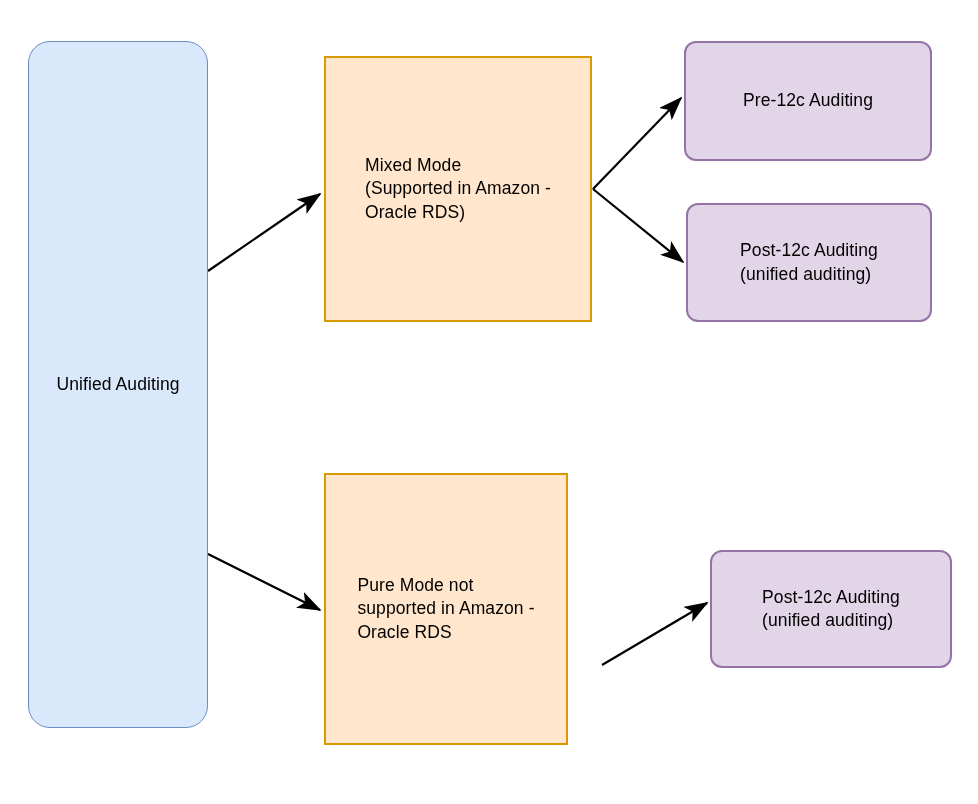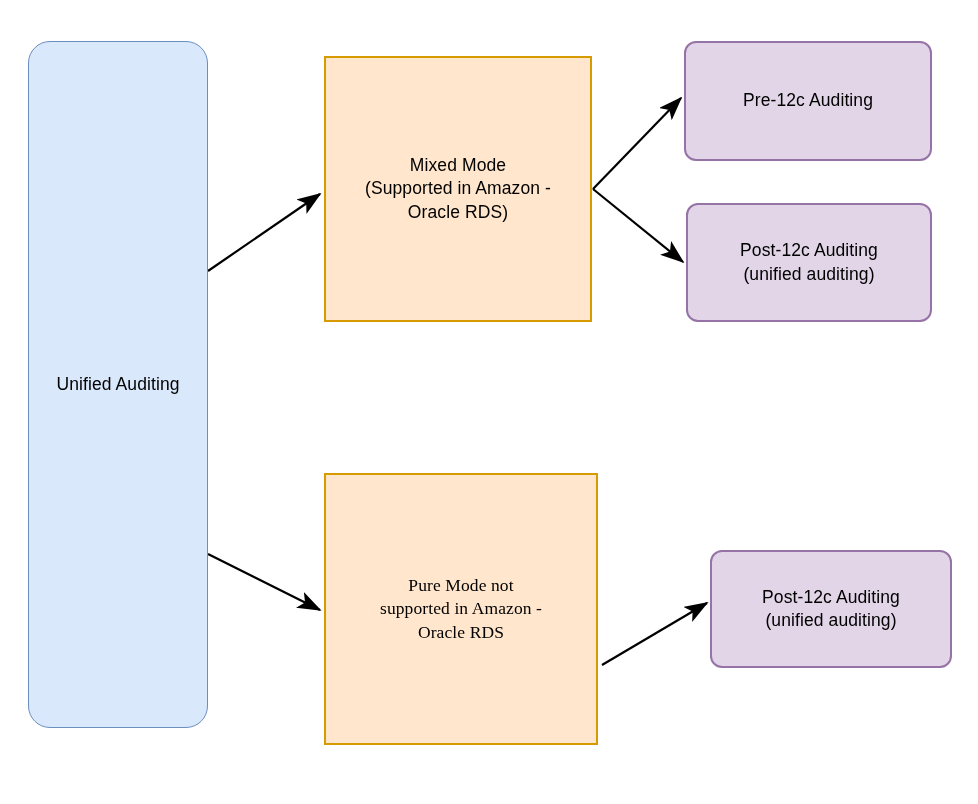--- a/index.html
+++ b/index.html
@@ -26,21 +26,20 @@
     width: 978px;
     height: 804px;
     pointer-events: none;
   }
   .node {
     position: absolute;
     box-sizing: border-box;
     display: flex;
     align-items: center;
     justify-content: center;
-    text-align: center;
     color: #000000;
     font-size: 17.5px;
     line-height: 1.32;
     letter-spacing: 0.1px;
   }
   .node .node-label {
     display: block;
     white-space: pre-line;
     padding: 0 6px;
   }
@@ -64,23 +63,22 @@
   }
   #node-mixed-mode {
     left: 324px;
     top: 56px;
     width: 268px;
     height: 266px;
   }
   #node-pure-mode {
     left: 324px;
     top: 473px;
-    width: 274px;
+    width: 244px;
     height: 272px;
-    font-family: Liberation Serif, serif;
   }
 
   
   .node-purple {
     background: #e1d5e7;
     border: 2px solid #9673a6;
     border-radius: 12px;
   }
   #node-pre-12c {
     left: 684px;

